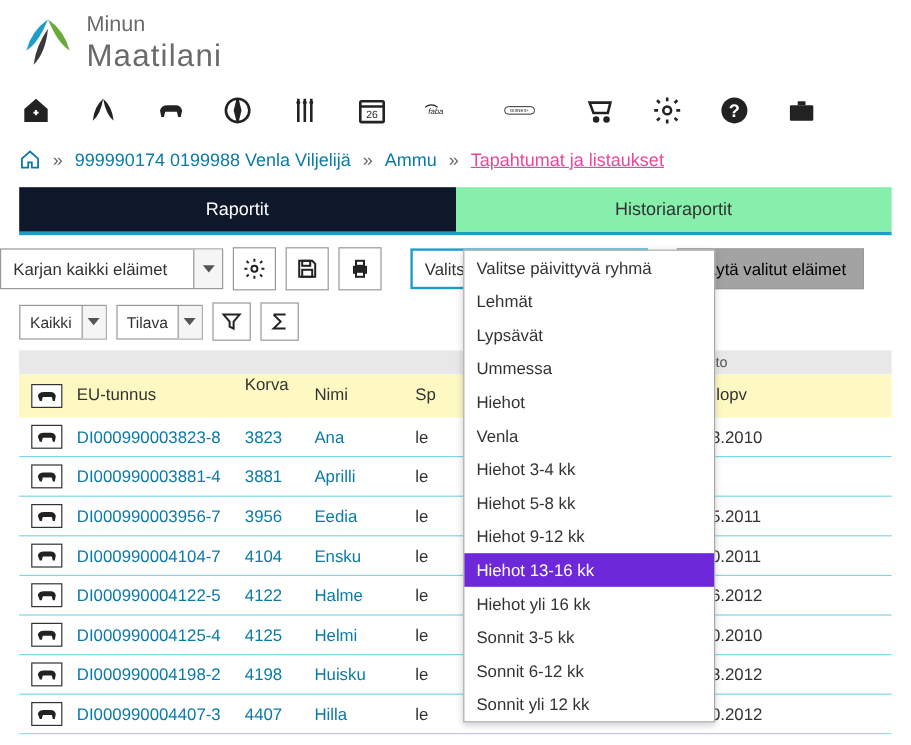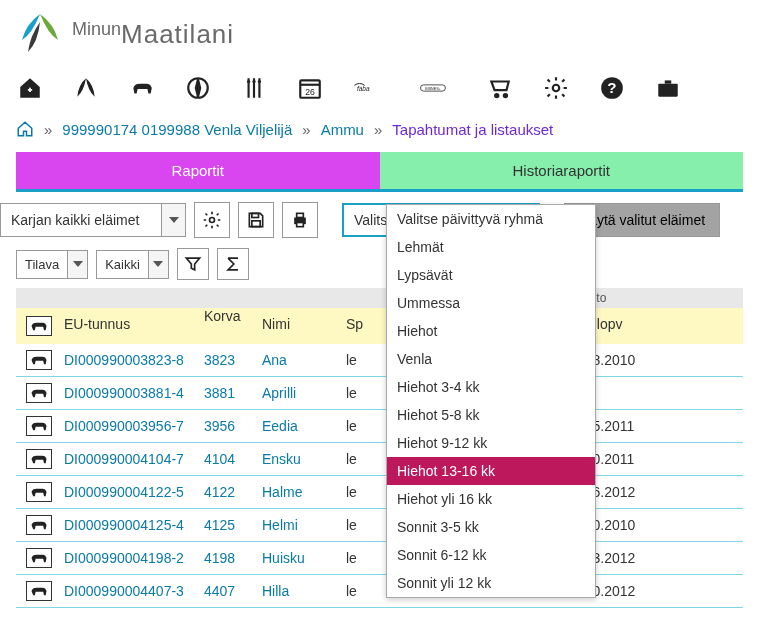--- a/index.html
+++ b/index.html
@@ -1,31 +1,31 @@
 <!DOCTYPE html>
 <html><head>
 <meta charset="utf-8">
 <style>
 * { box-sizing: border-box; margin: 0; padding: 0; }
 body { font-family: Arial, sans-serif; font-size: 14px; color: #333; background: #fff; width: 759px; }
 .header-logo { display: flex; align-items: center; padding: 10px 16px; gap: 8px; }
 .logo-icon { width: 48px; height: 48px; }
-.logo-text { display: flex; flex-direction: row; font-family: Arial, sans-serif; color: #6a6a6a; }
+.logo-text { display: flex; flex-direction: column; font-family: Arial, sans-serif; color: #6a6a6a; }
 .logo-line1 { font-size: 18px; font-weight: 300; }
 .logo-line2 { font-size: 26px; font-weight: 300; letter-spacing: 1px; }
 .nav-icons { display: flex; gap: 28px; padding: 6px 16px 12px; align-items: center; }
 .nav-icon { width: 28px; height: 28px; display: flex; align-items: center; justify-content: center; cursor: pointer; }
 .nav-icon svg { width: 26px; height: 26px; }
 .breadcrumb { display: flex; align-items: center; gap: 10px; padding: 6px 16px 14px; font-size: 15px; }
 .breadcrumb-sep { color: #666; }
 .breadcrumb-link { color: #0a7aa8; text-decoration: none; cursor: pointer; }
-.breadcrumb-current { color: #6d28d9; font-weight: 500; }
+.breadcrumb-current { color: #ec4899; font-weight: 500; text-decoration: underline; }
 .tabs { display: flex; margin: 0 16px; border-bottom: 3px solid #1a9fc9; }
 .tab { flex: 1; padding: 10px 0; text-align: center; cursor: pointer; background: #86efac; color: #333; font-size: 15px; }
-.tab.active { background: #d946ef; color: #fff; font-weight: 500; }
+.tab.active { background: #0f172a; color: #fff; font-weight: 500; }
 .toolbar { display: flex; gap: 8px; padding: 10px 0; align-items: center; }
 .select-wrap { display: flex; border: 1px solid #999; background: #fff; }
 .select-main { padding: 8px 10px; min-width: 160px; font-size: 14px; }
 .select-arrow { width: 24px; display: flex; align-items: center; justify-content: center; border-left: 1px solid #999; cursor: pointer; background: #f5f5f5; }
 .tool-btn { width: 36px; height: 36px; border: 1px solid #999; background: #fff; display: flex; align-items: center; justify-content: center; cursor: pointer; }
 .tool-btn svg { width: 20px; height: 20px; }
 .btn { padding: 8px 14px; border: 1px solid #999; background: #a3a3a3; cursor: pointer; font-size: 14px; }
 .toolbar2 { display: flex; gap: 8px; padding: 0 16px 8px; align-items: center; }
 .small-select { display: flex; border: 1px solid #999; }
 .small-select-main { padding: 6px 8px; font-size: 13px; }
@@ -44,21 +44,21 @@
 .col-nimi { width: 84px; padding: 8px 0; }
 .col-sp { width: 40px; padding: 8px 0; }
 .col-gap { flex: 1; }
 .col-tulo { width: 170px; padding: 8px 8px; }
 .row { display: flex; border-bottom: 1px solid #7fd6e6; font-size: 14px; align-items: stretch; }
 .row > div { padding: 8px 0; }
 .row .col-icon { padding: 6px 10px; }
 .row .link { color: #0a7aa8; cursor: pointer; }
 .dropdown { position: absolute; top: 0; left: 370px; width: 210px; background: #fff; border: 1px solid #aaa; box-shadow: 0 2px 6px rgba(0,0,0,0.2); z-index: 10; }
 .dd-item { padding: 6px 10px; font-size: 14px; cursor: pointer; color: #333; }
-.dd-item.hl { background: #be185d; color: #fff; }
+.dd-item.hl { background: #6d28d9; color: #fff; }
 .dropdown-container { position: relative; }
 .dd-select { display: flex; border: 2px solid #1a9fc9; background: #fff; }
 .dd-select-main { padding: 7px 10px; min-width: 170px; font-size: 14px; }
 .dd-select-arrow { width: 24px; display: flex; align-items: center; justify-content: center; border-left: 1px solid #aaa; background: #f5f5f5; cursor: pointer; }
 .chev-down::after { content: ""; display: block; width: 0; height: 0; border-left: 5px solid transparent; border-right: 5px solid transparent; border-top: 6px solid #555; }
 </style>
 </head>
 <body>
 
 <div class="header-logo">
@@ -203,27 +203,27 @@
           <span class="chev-down"></span>
         </div>
     </div>
   </div>
   <div style="width:8px"></div>
   <button class="btn">Näytä valitut eläimet</button>
 </div>
 
 <div class="toolbar2">
   <div class="small-select">
-    <div class="small-select-main">Tilava</div>
+    <div class="small-select-main">Kaikki</div>
     <div class="small-select-arrow">
         <span class="chev-down"></span>
       </div>
   </div>
   <div class="small-select">
-    <div class="small-select-main">Kaikki</div>
+    <div class="small-select-main">Tilava</div>
     <div class="small-select-arrow">
         <span class="chev-down"></span>
       </div>
   </div>
   <div class="tool-btn" style="width:32px;height:32px">
       <svg viewBox="0 0 24 24" fill="none" stroke="#222" stroke-width="2">
         <path d="M4 5 H20 L14 12 V19 L10 17 V12 Z"></path>
       </svg>
     </div>
   <div class="tool-btn" style="width:32px;height:32px">

